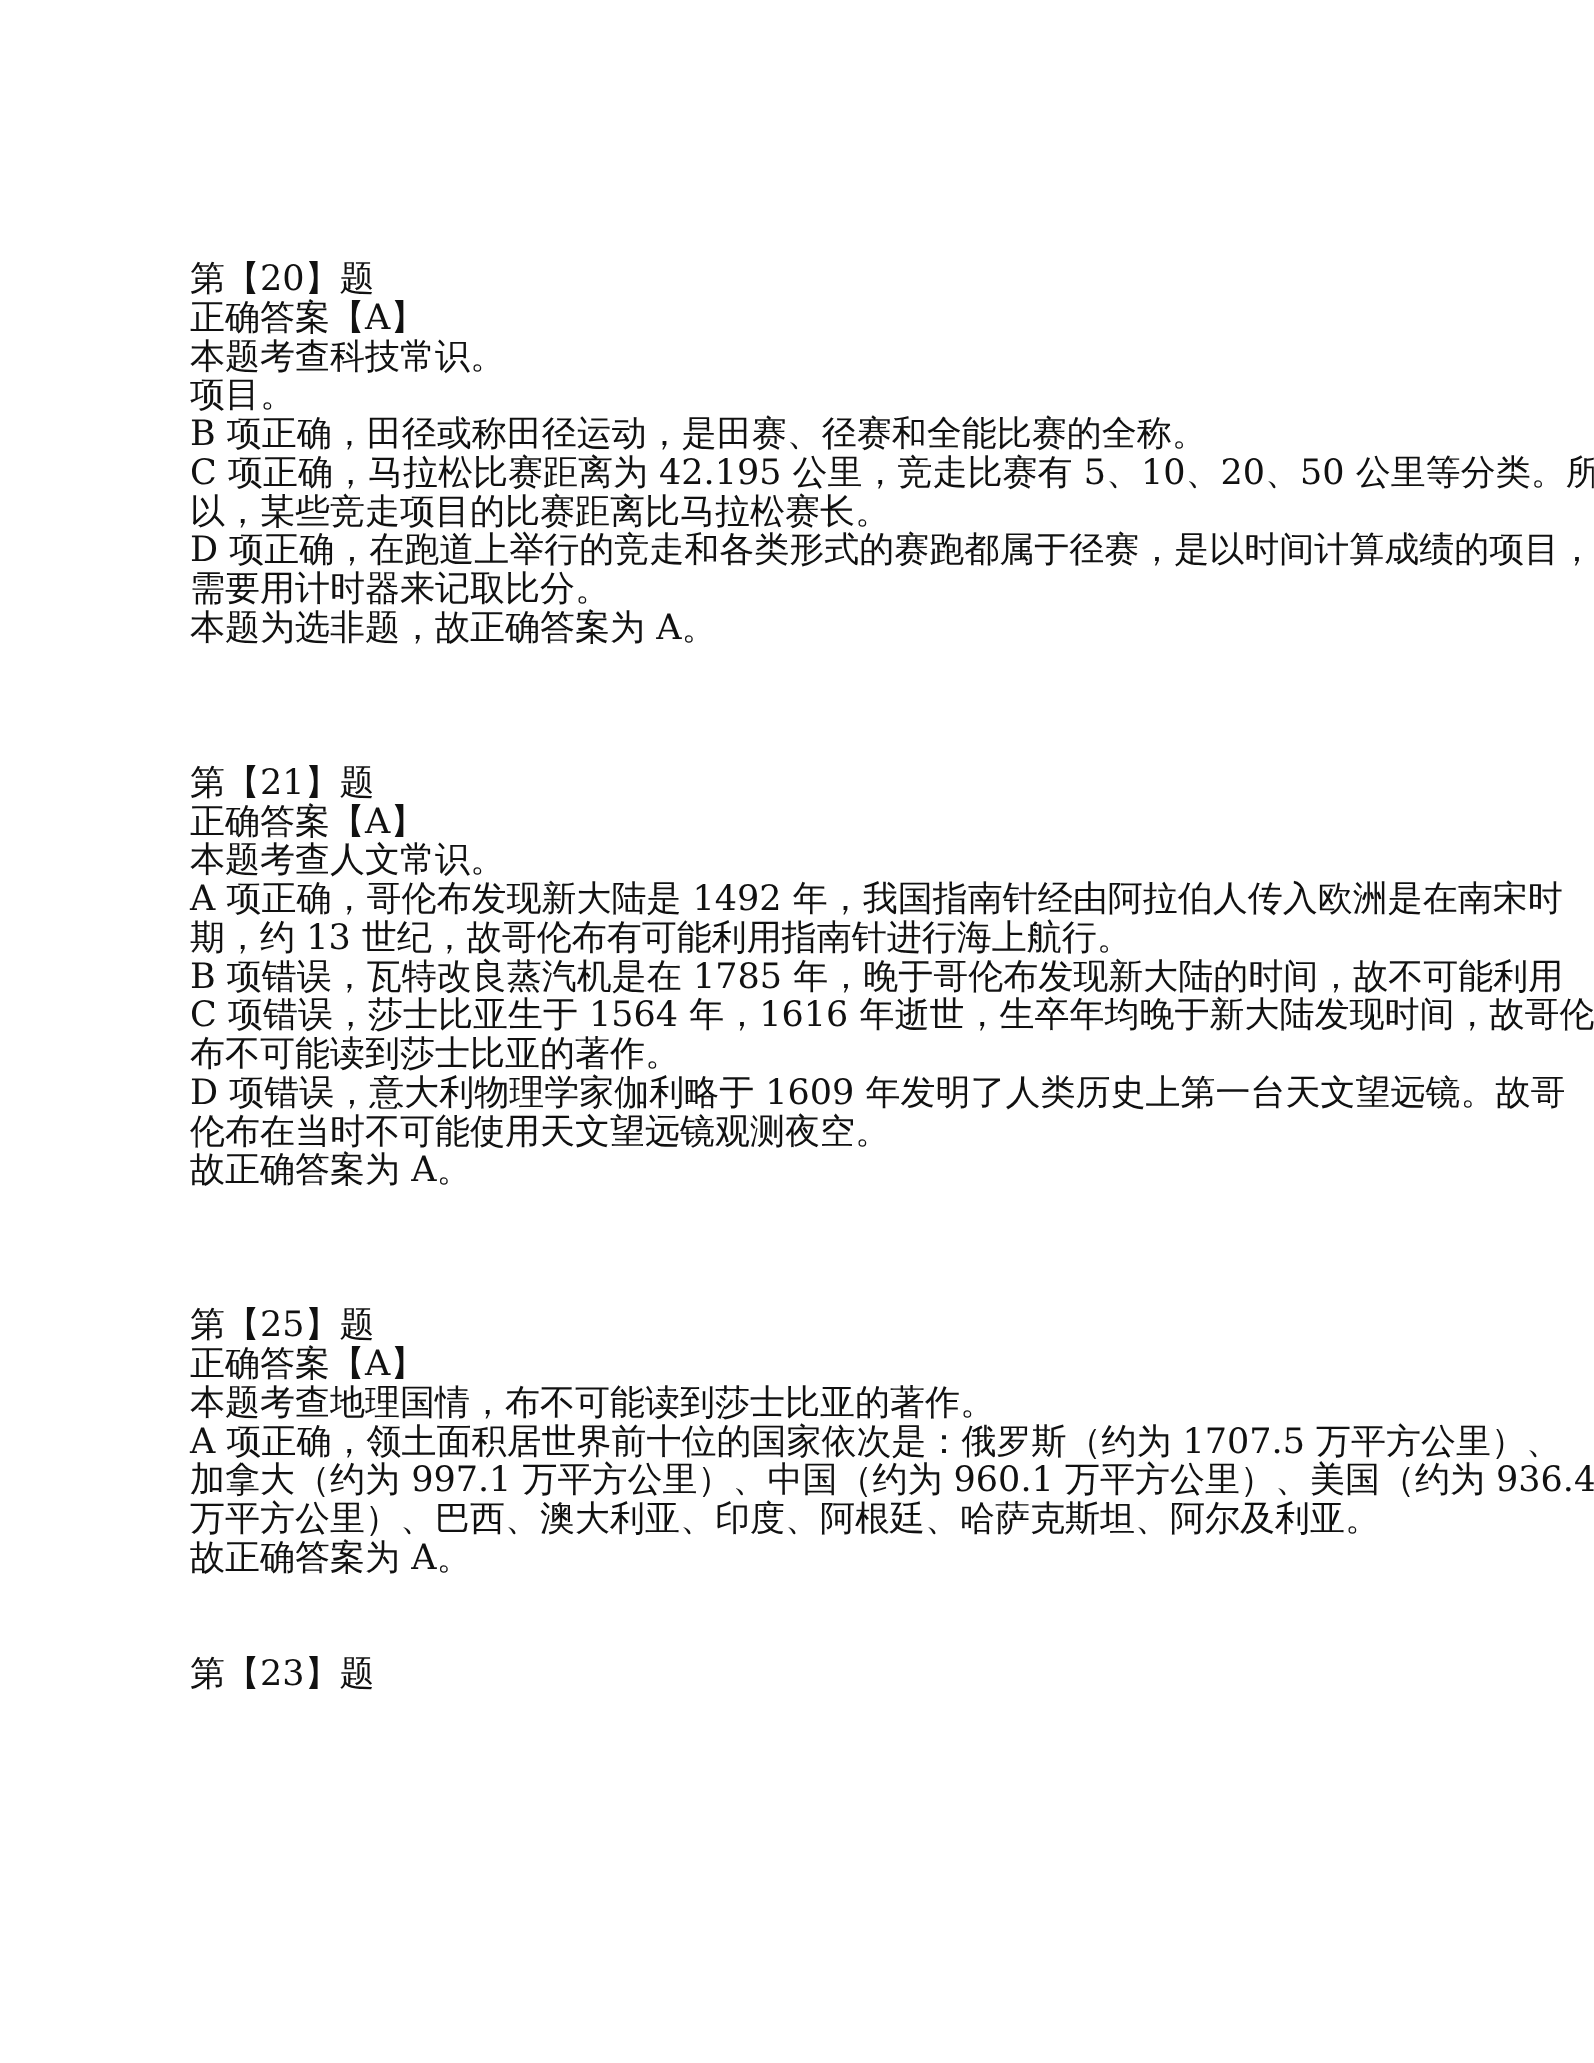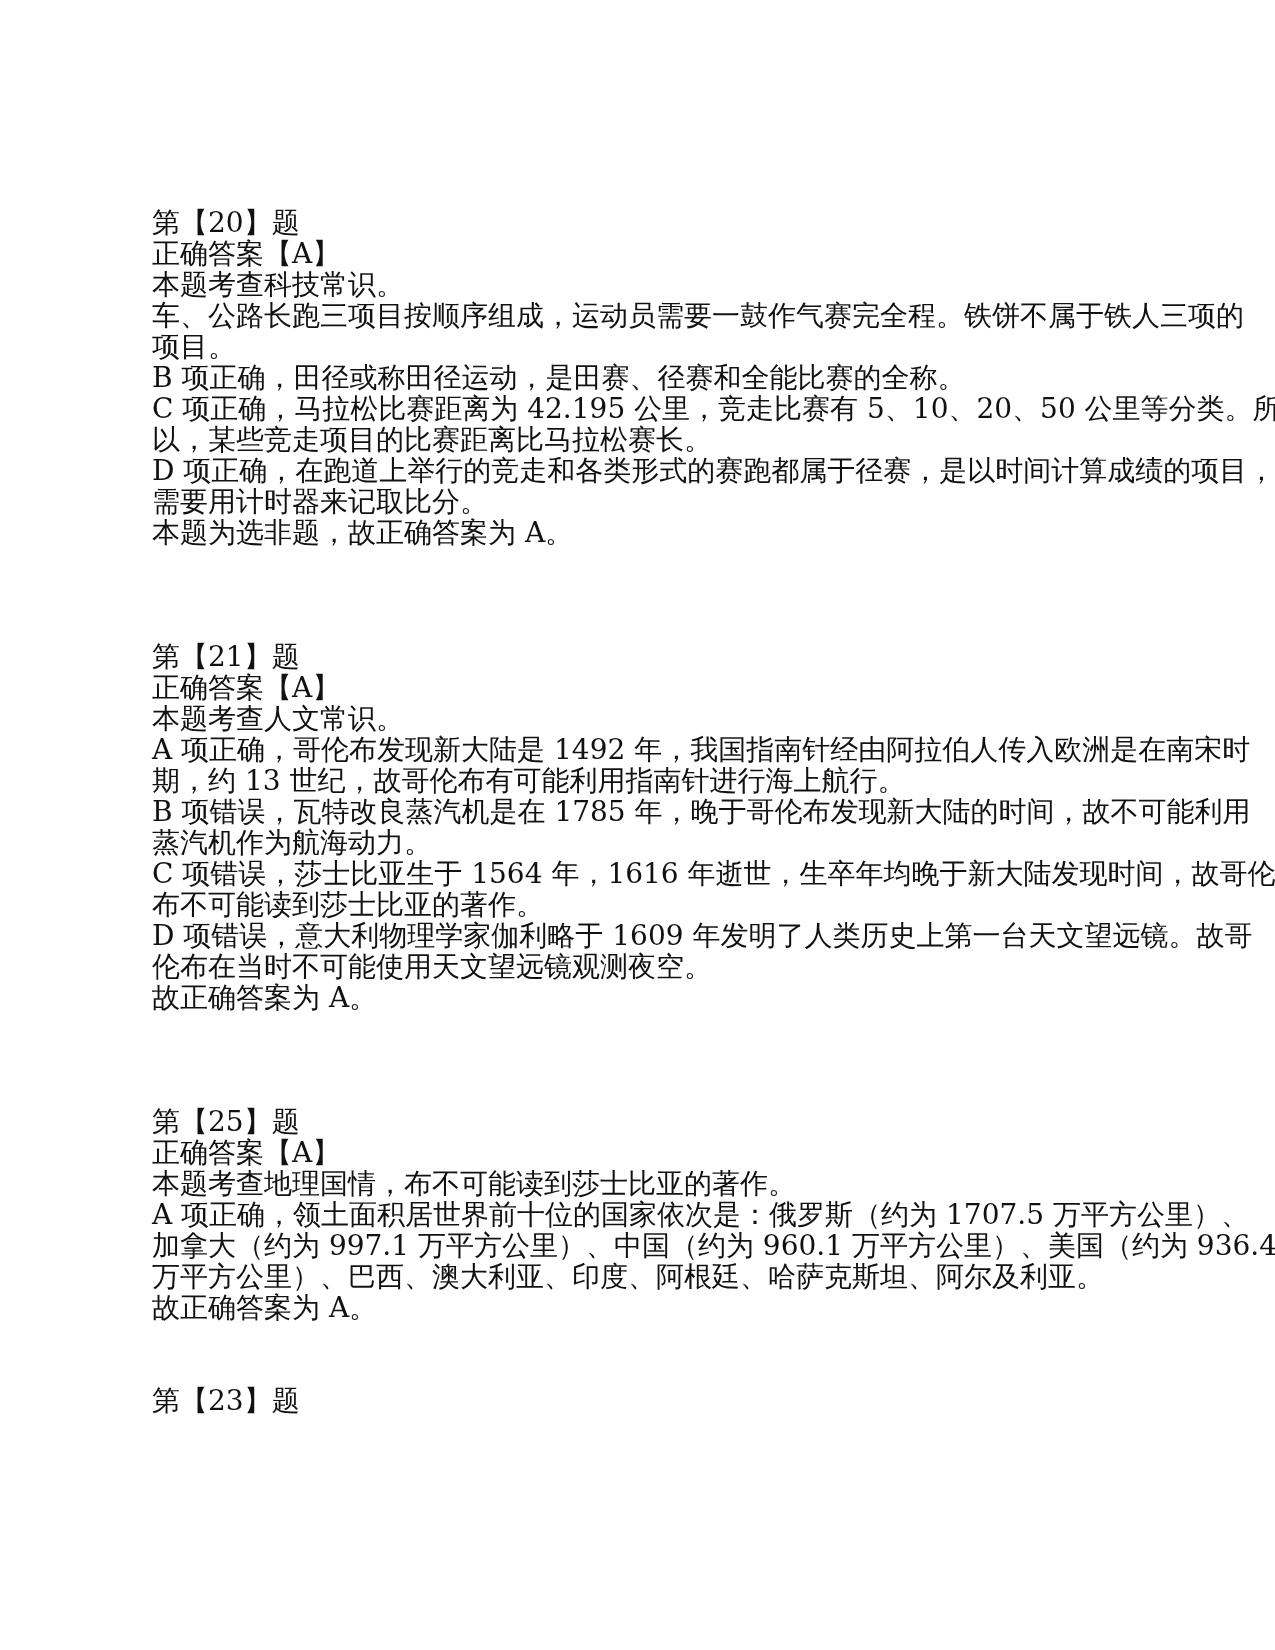--- a/index.html
+++ b/index.html
@@ -37,40 +37,38 @@
   </style>
 </head>
 <body>
 
 <div class="page">
 
   <div class="question">
     <div class="line">第【20】题</div>
     <div class="line">正确答案【A】</div>
     <div class="line">本题考查科技常识。</div>
-    <div class="line">车、公路长跑三项目按顺序组成，运动员需要一鼓作气赛完全程。铁饼不属于铁人三项的</div>
     <div class="line">项目。</div>
     <div class="line">B 项正确，田径或称田径运动，是田赛、径赛和全能比赛的全称。</div>
     <div class="line">C 项正确，马拉松比赛距离为 42.195 公里，竞走比赛有 5、10、20、50 公里等分类。所</div>
     <div class="line">以，某些竞走项目的比赛距离比马拉松赛长。</div>
     <div class="line">D 项正确，在跑道上举行的竞走和各类形式的赛跑都属于径赛，是以时间计算成绩的项目，</div>
     <div class="line">需要用计时器来记取比分。</div>
     <div class="line">本题为选非题，故正确答案为 A。</div>
   </div>
 
   <div class="gap-1"></div>
 
   <div class="question">
     <div class="line">第【21】题</div>
     <div class="line">正确答案【A】</div>
     <div class="line">本题考查人文常识。</div>
     <div class="line">A 项正确，哥伦布发现新大陆是 1492 年，我国指南针经由阿拉伯人传入欧洲是在南宋时</div>
     <div class="line">期，约 13 世纪，故哥伦布有可能利用指南针进行海上航行。</div>
     <div class="line">B 项错误，瓦特改良蒸汽机是在 1785 年，晚于哥伦布发现新大陆的时间，故不可能利用</div>
-    <div class="line">蒸汽机作为航海动力。</div>
     <div class="line">C 项错误，莎士比亚生于 1564 年，1616 年逝世，生卒年均晚于新大陆发现时间，故哥伦</div>
     <div class="line">布不可能读到莎士比亚的著作。</div>
     <div class="line">D 项错误，意大利物理学家伽利略于 1609 年发明了人类历史上第一台天文望远镜。故哥</div>
     <div class="line">伦布在当时不可能使用天文望远镜观测夜空。</div>
     <div class="line">故正确答案为 A。</div>
   </div>
 
   <div class="gap-2"></div>
 
   <div class="question">

